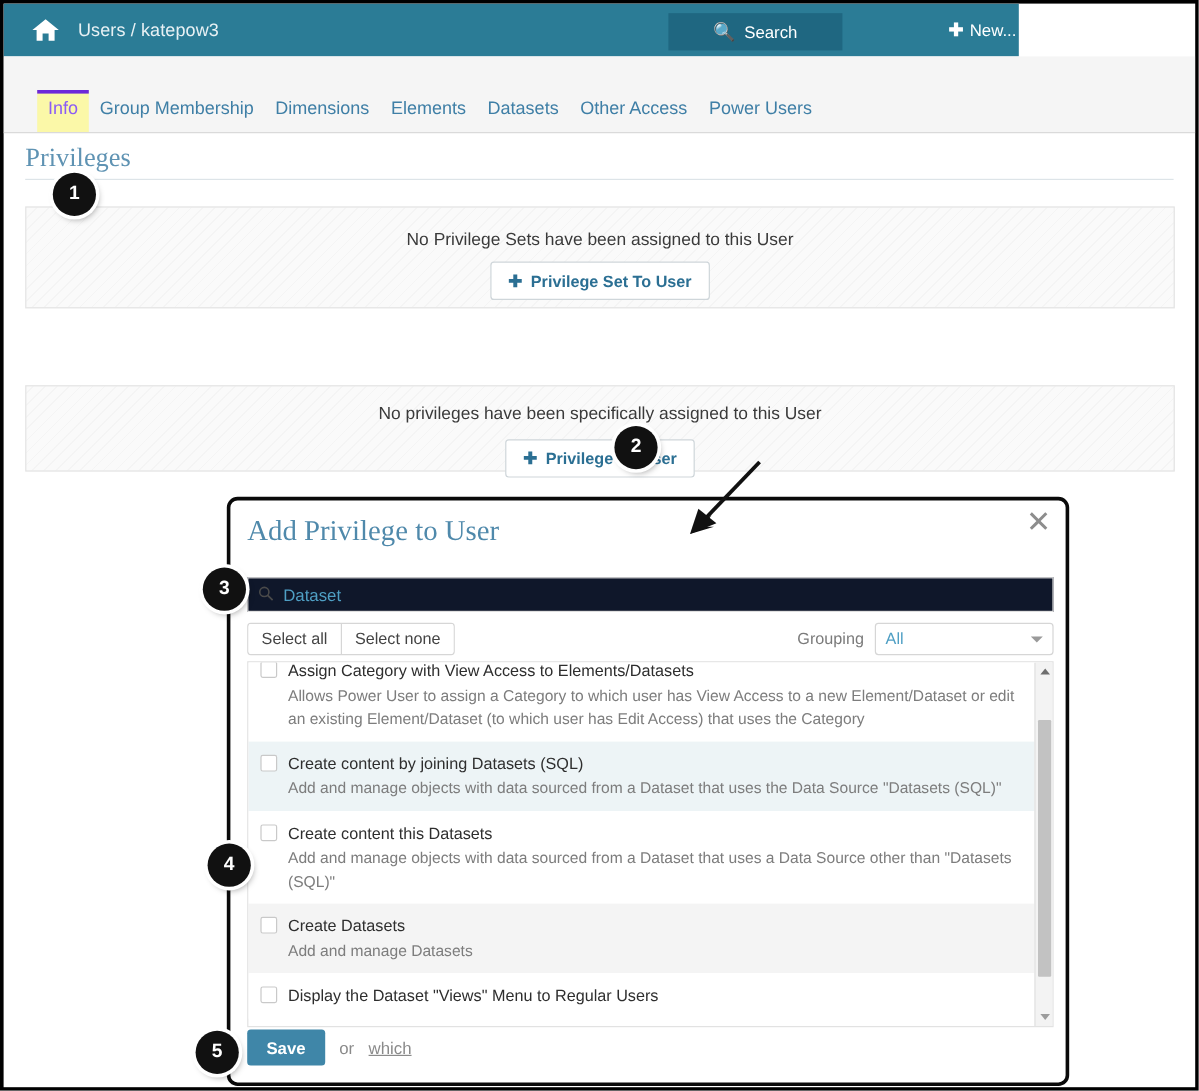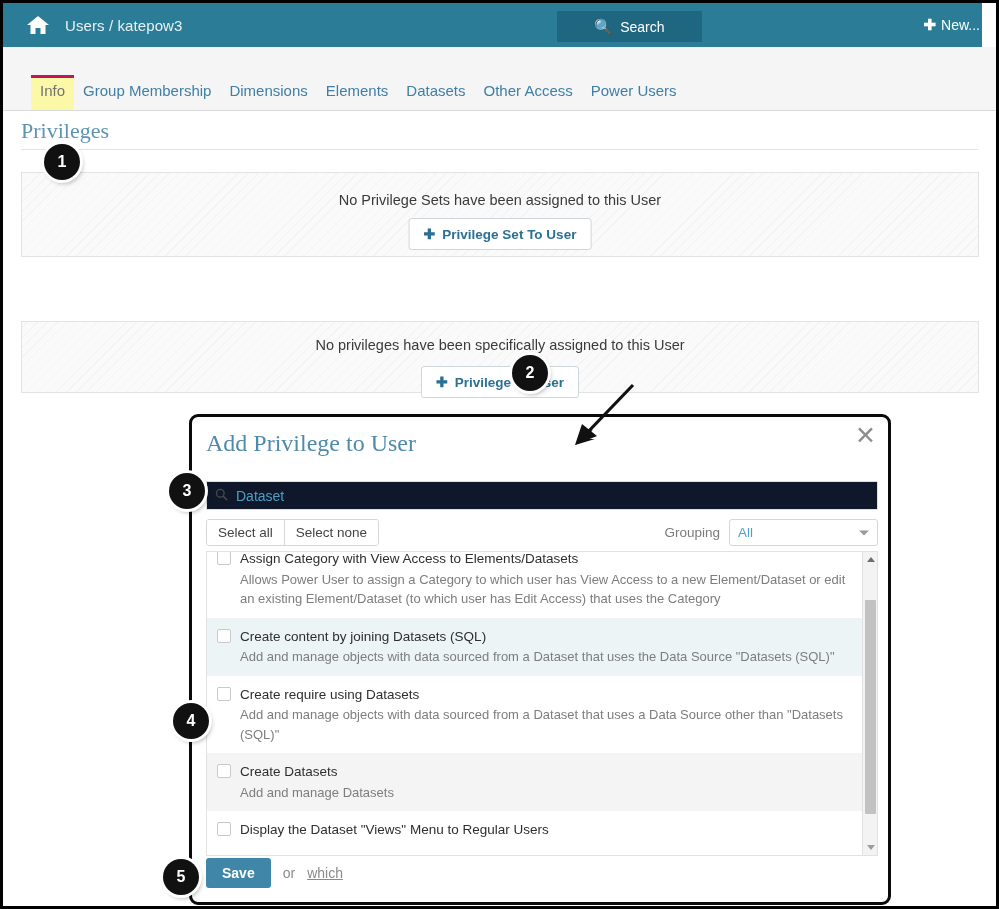--- a/index.html
+++ b/index.html
@@ -12,21 +12,21 @@
     position: relative;
     width: 999px; height: 909px;
     overflow: hidden;
     background: #ffffff;
     border: 3px solid #000000;
   }
 
   
   #topbar {
     position: absolute; left: 0; top: 0;
-    width: 979px; height: 44px;
+    width: 846px; height: 44px;
     background: #2b7c96;
     display: flex; align-items: center;
   }
   #home-icon {
     margin-left: 22px; width: 26px; height: 24px;
     display: flex; align-items: center; justify-content: center;
     color: #ffffff;
   }
   #breadcrumb {
     margin-left: 14px;
@@ -67,22 +67,22 @@
   }
   .tab {
     font-size: 15px;
     color: #3f7fa6;
     padding: 6px 9px 11px 9px;
     cursor: pointer;
     white-space: nowrap;
   }
   .tab.active {
     background: #fbf8a8;
-    border-top: 3px solid #be185d;
-    color: #737373;
+    border-top: 3px solid #6d28d9;
+    color: #8b5cf6;
     padding-top: 4px;
     height: 100%;
   }
 
   
   #page-title {
     position: absolute; left: 18px; top: 115px;
     font-family: "Liberation Serif", serif;
     font-size: 22px;
     color: #5f93b3;
@@ -435,21 +435,21 @@
             <span class="cb"></span>
             <span class="priv-text">
               <span class="priv-name">Create content by joining Datasets (SQL)</span>
               <span class="priv-desc" style="display:block">Add and manage objects with data sourced from a Dataset that uses the Data Source "Datasets (SQL)"</span>
             </span>
           </div>
 
           <div class="priv-row tint-white">
             <span class="cb"></span>
             <span class="priv-text">
-              <span class="priv-name">Create require using Datasets</span>
+              <span class="priv-name">Create content this Datasets</span>
               <span class="priv-desc" style="display:block">Add and manage objects with data sourced from a Dataset that uses a Data Source other than "Datasets (SQL)"</span>
             </span>
           </div>
 
           <div class="priv-row tint-gray">
             <span class="cb"></span>
             <span class="priv-text">
               <span class="priv-name">Create Datasets</span>
               <span class="priv-desc" style="display:block">Add and manage Datasets</span>
             </span>

